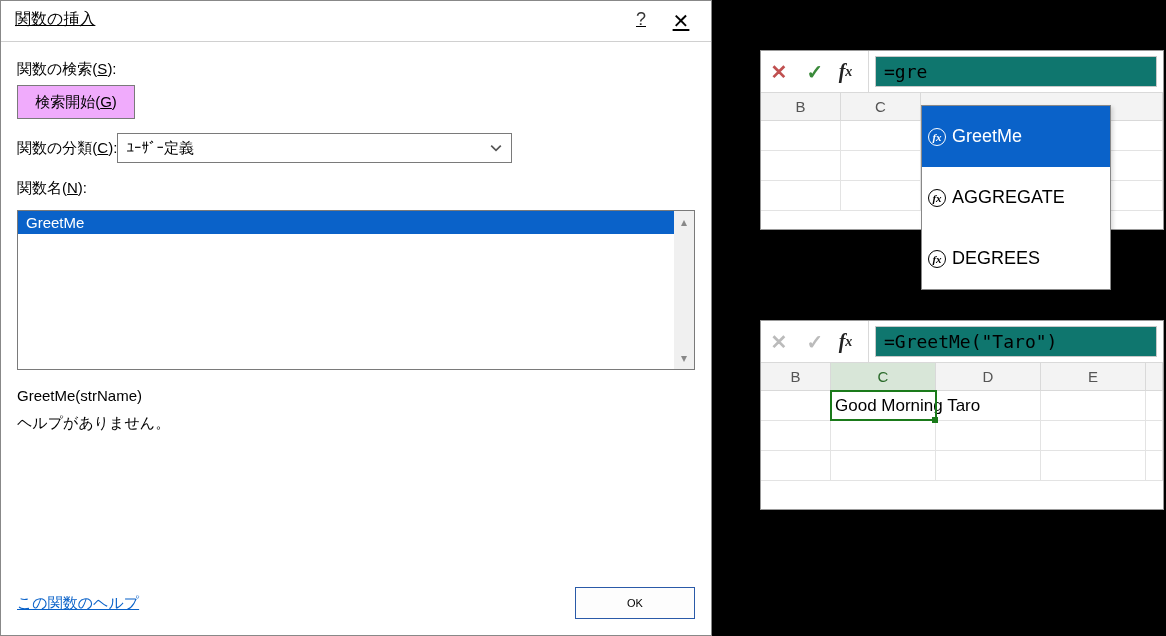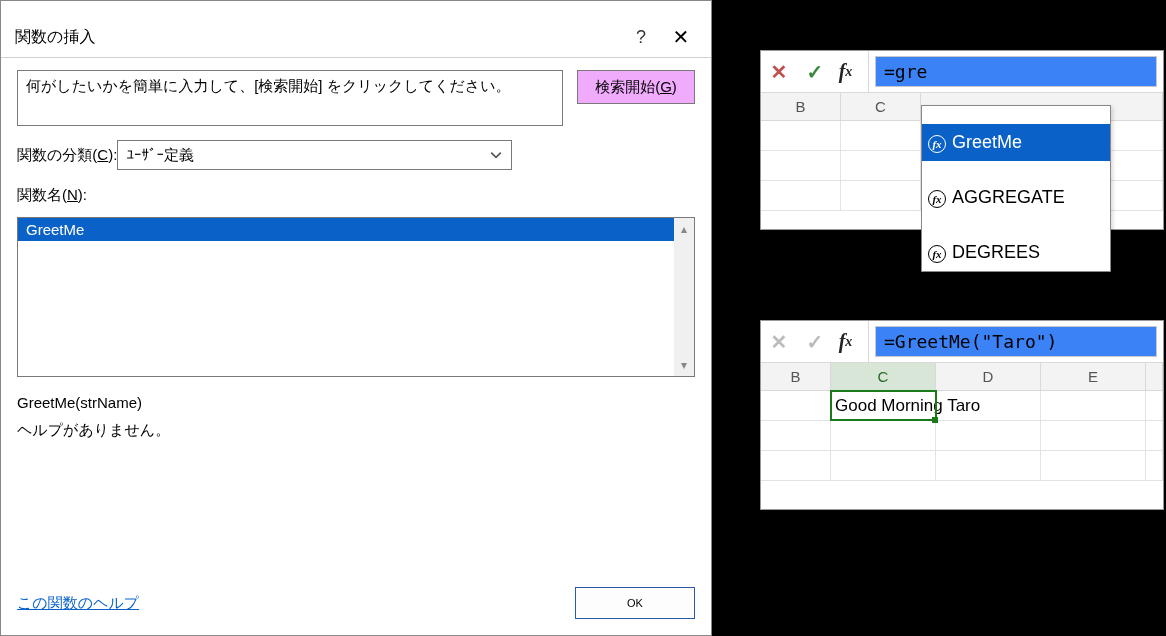--- a/index.html
+++ b/index.html
@@ -20,24 +20,25 @@
     position: absolute;
     left: 0; top: 0;
     width: 712px; height: 636px;
     background: #fff;
     border: 1px solid #888;
     display: flex;
     flex-direction: column;
   }
   .titlebar {
     display: flex;
-    align-items: center;
-    padding: 24px 10px 8px 14px;
+    align-items: flex-start;
+    padding: 8px 10px 8px 14px;
     border-bottom: 1px solid #d0d0d0;
     font-size: 16px;
+    text-decoration: underline;
   }
   .titlebar .title { flex: 1; }
   .titlebar .help-icon {
     width: 40px; text-align: center; font-size: 18px; color: #333;
   }
   .titlebar .close-icon {
     width: 40px; text-align: center; font-size: 20px; color: #000;
   }
   .body {
     padding: 12px 16px 0 16px;
@@ -159,21 +160,21 @@
     padding-right: 10px;
   }
   .fbar .formula {
     flex: 1;
     margin: 5px 6px;
     border: 1px solid #c8c8c8;
     padding: 4px 8px;
     font-size: 18px;
     display: flex; align-items: center;
     font-family: "Consolas","Yu Gothic",monospace;
-    background: #3b82f6;
+    background: #0f766e;
   }
 
   .colhdr {
     display: flex;
     height: 28px;
     background: #f3f3f3;
     border-bottom: 1px solid #d9d9d9;
     font-size: 15px;
     color: #555;
   }
@@ -201,24 +202,23 @@
   .autoc {
     position: absolute;
     left: 160px; top: 54px;
     width: 190px;
     background: #fff;
     border: 1px solid #888;
     box-shadow: 2px 2px 4px rgba(0,0,0,0.15);
     z-index: 10;
   }
   .autoc .row {
-    display: flex; align-items: flex-end;
-    padding: 8px 6px; gap: 6px;
+    display: flex; align-items: center;
+    padding: 20px 6px; gap: 6px;
     font-size: 18px;
-    margin-top: 18px;
   }
   .autoc .row.sel { background: #0a62c9; color: #fff; }
   .autoc .fxicon {
     width: 18px; height: 18px; border-radius: 50%;
     border: 1.5px solid currentColor;
     display: inline-flex; align-items: center; justify-content: center;
     font-family: "Times New Roman", serif; font-style: italic;
     font-size: 11px; font-weight: bold;
   }
 
@@ -244,23 +244,25 @@
 
 <div class="dialog">
   <div class="titlebar">
     <span class="title">関数の挿入</span>
     <span class="help-icon">?</span>
     <span class="close-icon">✕</span>
   </div>
 
   <div class="body">
 
+    <div class="label">
+      <span>関数の検索(</span><span class="ul">S</span><span>):</span>
+    </div>
 
     <div class="search-row">
-      <textarea class="search-input" style="">何がしたいかを簡単に入力して、[検索開始] をクリックしてください。</textarea>
       <button class="go-btn">
         <span>検索開始(</span><span class="ul">G</span><span>)</span>
       </button>
     </div>
 
     <div class="cat-row">
       <div class="label" style="margin:0">
         <span>関数の分類(</span><span class="ul">C</span><span>):</span>
       </div>
       <div class="select">

